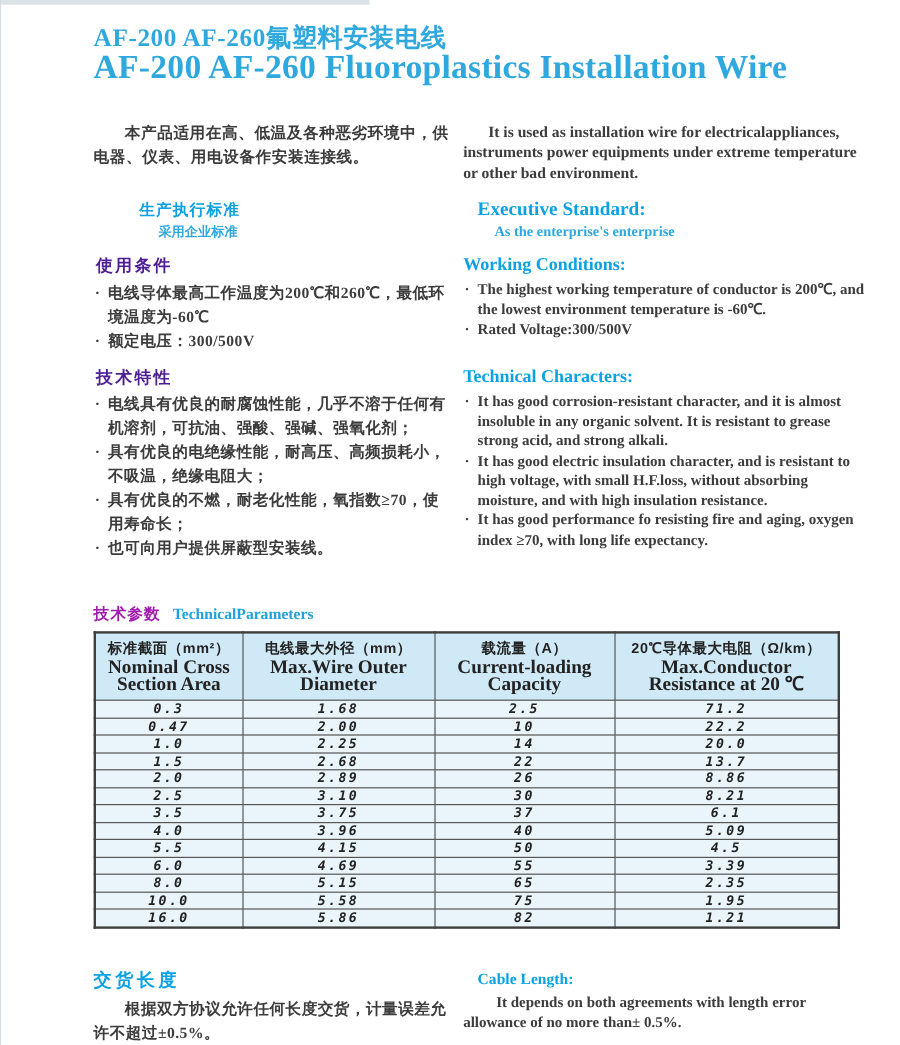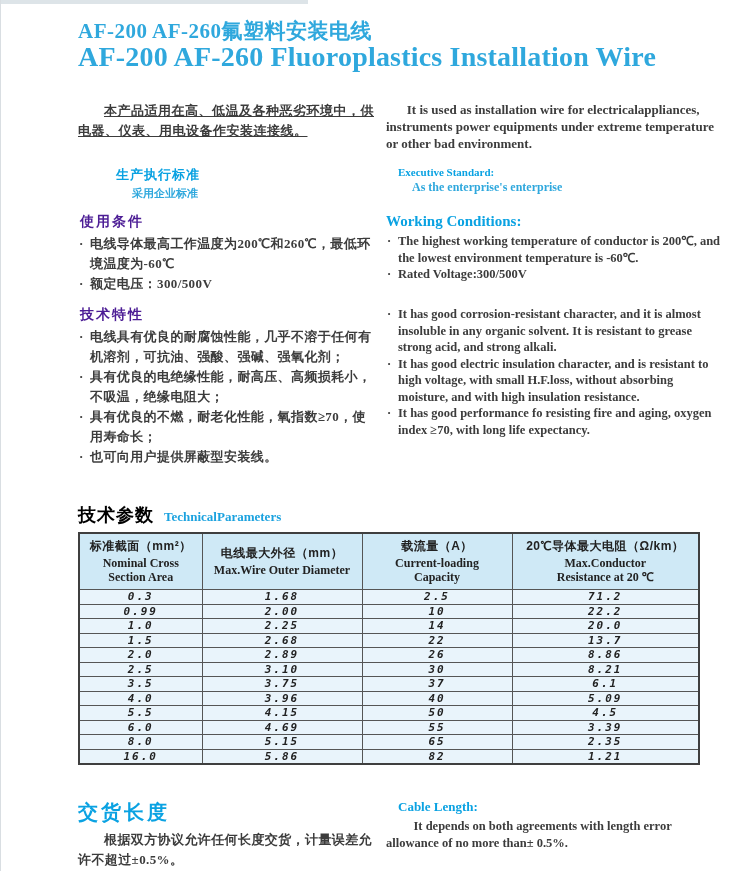--- a/index.html
+++ b/index.html
@@ -20,57 +20,57 @@
   
   .title-zh{font-family:"Liberation Serif",serif;font-weight:bold;font-size:21px;line-height:26px;color:#2fa8dd;letter-spacing:.5px;margin:0;}
   .title-en{font-family:"Liberation Serif",serif;font-weight:bold;font-size:28px;line-height:25px;color:#2fa8dd;letter-spacing:.2px;margin:0;}
 
   
   .cols{display:flex;align-items:flex-start;}
   .col-l{width:296px;flex:none;}
   .col-r{width:336px;flex:none;margin-left:12px;}
 
   .band-intro{margin-top:32px;}
-  .p-zh{font-size:13px;font-weight:bold;line-height:20px;text-indent:2em;margin:0;letter-spacing:.5px;text-decoration:underline;}
+  .p-zh{font-size:13px;font-weight:bold;line-height:20px;text-indent:2em;margin:0;letter-spacing:.5px;}
   .p-en{font-size:13px;font-weight:bold;line-height:17px;text-indent:1.6em;margin:0;}
 
   .band-std{margin-top:14px;}
   .std-zh-title{font-family:"Liberation Sans",sans-serif;font-weight:bold;font-size:13px;color:#0aa2e2;margin-left:38px;letter-spacing:1px;}
   .std-zh-sub{font-size:11px;font-weight:bold;color:#2fa8dd;margin-left:54px;margin-top:2px;}
-  .std-en-title{font-weight:bold;font-size:11px;color:#0aa2e2;margin-left:12px;}
+  .std-en-title{font-weight:bold;font-size:16px;color:#0aa2e2;margin-left:12px;}
   .std-en-sub{font-weight:bold;font-size:12px;color:#2fa8dd;margin-left:26px;margin-top:2px;}
 
   .band-sec{margin-top:12px;}
   .h-zh{font-family:"Liberation Sans",sans-serif;font-weight:bold;font-size:14px;color:#4c1d95;letter-spacing:2px;margin:0 0 3px 2px;}
   .h-en{font-family:"Liberation Serif",serif;font-weight:bold;font-size:15px;color:#0aa2e2;margin:0 0 3px 0;}
 
   ul.blist{list-style:none;margin:0;padding:0;}
   ul.blist li{position:relative;padding-left:12px;margin:0;}
   ul.blist li::before{content:"·";position:absolute;left:1px;top:0;font-weight:bold;color:#3c3c3c;}
   .blist-zh li{font-size:13px;font-weight:bold;line-height:20px;letter-spacing:.4px;}
   .blist-en li{font-size:12.5px;font-weight:bold;line-height:16.5px;}
 
   
   .params-head{margin-top:36px;}
-  .params-zh{font-family:"Liberation Sans",sans-serif;font-weight:bold;font-size:18px;color:#000000;letter-spacing:1px;}
+  .params-zh{font-family:"Liberation Sans",sans-serif;font-weight:bold;font-size:13px;color:#a21caf;letter-spacing:1px;}
   .params-en{font-family:"Liberation Serif",serif;font-weight:bold;font-size:13px;color:#1ba2df;margin-left:6px;}
 
   table.params{border-collapse:collapse;margin-top:5px;table-layout:fixed;width:620px;border:2px solid #3f3f3f;}
   table.params th,table.params td{border:1px solid #555;}
   table.params thead th{background:#cfe9f6;padding:4px 1px 5px;font-weight:normal;vertical-align:middle;}
   .th-zh{font-family:"Liberation Sans",sans-serif;font-weight:bold;font-size:12px;color:#222;letter-spacing:.5px;}
-  .th-en{font-family:"Liberation Serif",serif;font-weight:bold;font-size:12px;line-height:14px;color:#222;white-space:pre-line;margin-top:1px;}
+  .th-en{font-family:"Liberation Serif",serif;font-weight:bold;font-size:16px;line-height:14px;color:#222;white-space:pre-line;margin-top:1px;}
   table.params tbody td{
     background:#e9f4fb;height:13.5px;line-height:13.5px;
     text-align:center;font-family:"DejaVu Sans Mono",monospace;
     font-size:11px;font-weight:bold;color:#222;letter-spacing:2px;padding:0;font-style:italic;
   }
 
   .band-del{margin-top:34px;}
-  .del-zh-title{font-family:Liberation Serif, serif;font-weight:bold;font-size:20px;color:#0aa2e2;letter-spacing:3px;margin:0 0 4px 0;}
+  .del-zh-title{font-family:Liberation Serif, serif;font-weight:bold;font-size:15px;color:#0aa2e2;letter-spacing:3px;margin:0 0 4px 0;}
   .del-en-title{font-family:"Liberation Serif",serif;font-weight:bold;font-size:13px;color:#0aa2e2;margin:0 0 3px 12px;}
   .del-zh-text{font-size:13px;font-weight:bold;line-height:20px;text-indent:2em;margin:0;letter-spacing:.4px;width:300px;}
   .del-en-text{font-size:12.5px;font-weight:bold;line-height:17px;text-indent:2.2em;margin:0;}
 </style>
 </head>
 <body>
 
 <div class="edge-top"></div>
 <div class="edge-left"></div>
 
@@ -122,20 +122,21 @@
     <div class="col-l">
       <p class="h-zh">技术特性</p>
       <ul class="blist blist-zh">
         <li>电线具有优良的耐腐蚀性能，几乎不溶于任何有机溶剂，可抗油、强酸、强碱、强氧化剂；</li>
         <li>具有优良的电绝缘性能，耐高压、高频损耗小，不吸温，绝缘电阻大；</li>
         <li>具有优良的不燃，耐老化性能，氧指数≥70，使用寿命长；</li>
         <li>也可向用户提供屏蔽型安装线。</li>
       </ul>
     </div>
     <div class="col-r">
+      <p class="h-en">Technical Characters:</p>
       <ul class="blist blist-en">
         <li>It has good corrosion-resistant character, and it is almost insoluble in any organic solvent. It is resistant to grease strong acid, and strong alkali.</li>
         <li>It has good electric insulation character, and is resistant to high voltage, with small H.F.loss, without absorbing moisture, and with high insulation resistance.</li>
         <li>It has good performance fo resisting fire and aging, oxygen index ≥70, with long life expectancy.</li>
       </ul>
     </div>
   </div>
 
   <div class="params-head">
     <span class="params-zh">技术参数</span>
@@ -173,21 +174,21 @@
       </tr>
     </thead>
     <tbody>
         <tr>
           <td>0.3</td>
           <td>1.68</td>
           <td>2.5</td>
           <td>71.2</td>
         </tr>
         <tr>
-          <td>0.99</td>
+          <td>0.47</td>
           <td>2.00</td>
           <td>10</td>
           <td>22.2</td>
         </tr>
         <tr>
           <td>1.0</td>
           <td>2.25</td>
           <td>14</td>
           <td>20.0</td>
         </tr>
@@ -233,20 +234,26 @@
           <td>55</td>
           <td>3.39</td>
         </tr>
         <tr>
           <td>8.0</td>
           <td>5.15</td>
           <td>65</td>
           <td>2.35</td>
         </tr>
         <tr>
+          <td>10.0</td>
+          <td>5.58</td>
+          <td>75</td>
+          <td>1.95</td>
+        </tr>
+        <tr>
           <td>16.0</td>
           <td>5.86</td>
           <td>82</td>
           <td>1.21</td>
         </tr>
       </tbody>
   </table>
 
   <div class="cols band-del">
     <div class="col-l">

